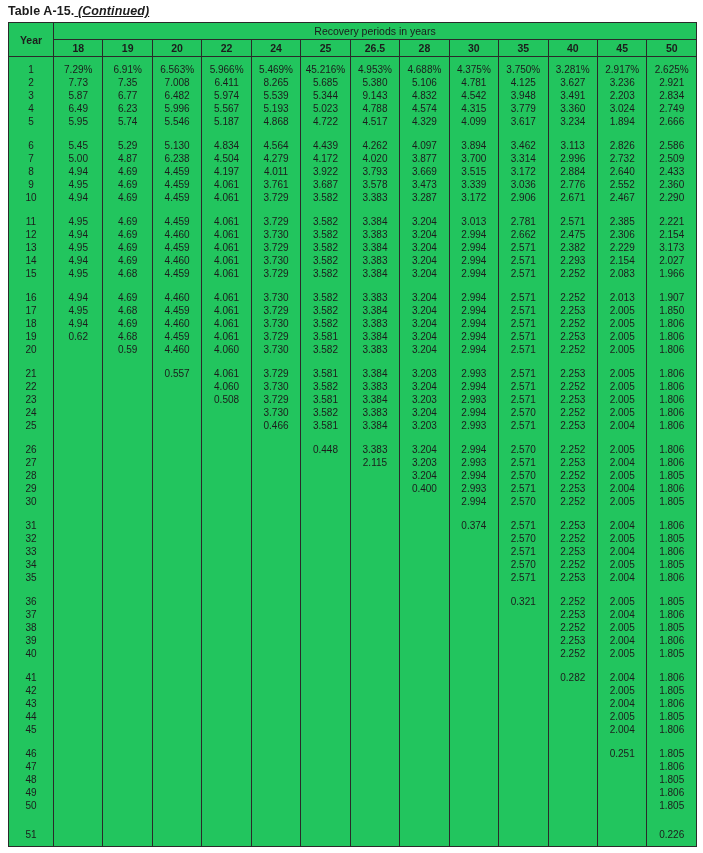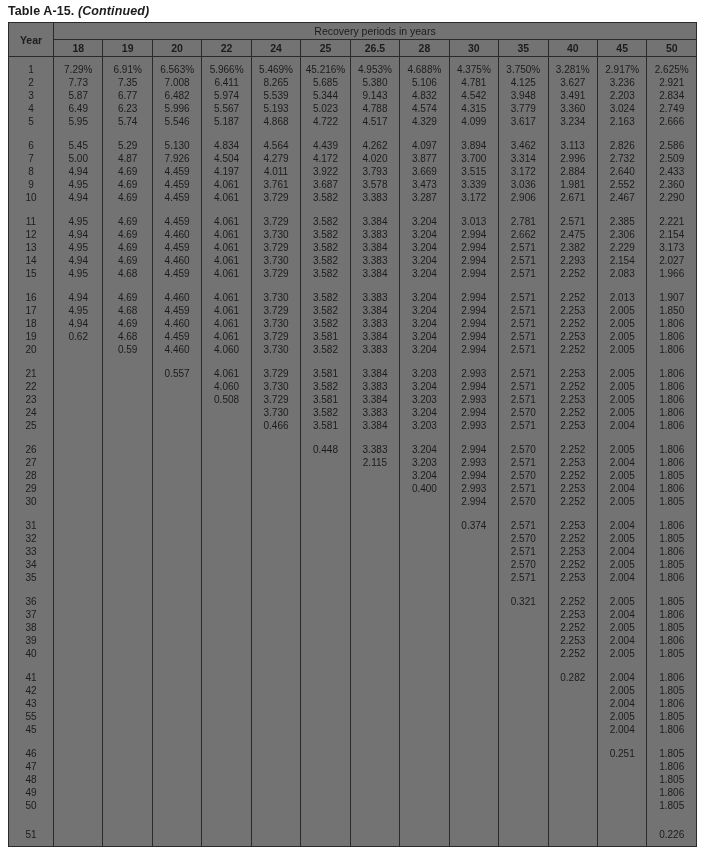--- a/index.html
+++ b/index.html
@@ -11,27 +11,27 @@
     color: #1c1c1c;
     overflow: hidden;
   }
   .page { padding: 3px 6px 0 8px; }
   .title {
     font-size: 12.5px;
     font-weight: bold;
     margin: 1px 0 4px 0;
     letter-spacing: 0.1px;
   }
-  .title .continued { font-style: italic; }
+  .title .continued { font-style: italic; text-decoration: underline; }
   table.a15 {
     border-collapse: collapse;
     table-layout: fixed;
     width: 689px;
     border: 1.5px solid #2a2a2a;
-    background: #737373;
+    background: #22c55e;
   }
   col.c-year { width: 45px; }
   th, td {
     border-left: 1px solid #2a2a2a;
     padding: 0;
     text-align: center;
     overflow: hidden;
     white-space: nowrap;
   }
   th.year-h {
@@ -194,21 +194,21 @@
           <td class="val">5.74</td>
           <td class="val">5.546</td>
           <td class="val">5.187</td>
           <td class="val">4.868</td>
           <td class="val">4.722</td>
           <td class="val">4.517</td>
           <td class="val">4.329</td>
           <td class="val">4.099</td>
           <td class="val">3.617</td>
           <td class="val">3.234</td>
-          <td class="val">2.163</td>
+          <td class="val">1.894</td>
           <td class="val">2.666</td>
         </tr>
         <tr class="spacer">
           <td></td>
           <td></td>
           <td></td>
           <td></td>
           <td></td>
           <td></td>
           <td></td>
@@ -233,21 +233,21 @@
           <td class="val">3.894</td>
           <td class="val">3.462</td>
           <td class="val">3.113</td>
           <td class="val">2.826</td>
           <td class="val">2.586</td>
         </tr>
         <tr>
           <td class="year">7</td>
           <td class="val">5.00</td>
           <td class="val">4.87</td>
-          <td class="val">7.926</td>
+          <td class="val">6.238</td>
           <td class="val">4.504</td>
           <td class="val">4.279</td>
           <td class="val">4.172</td>
           <td class="val">4.020</td>
           <td class="val">3.877</td>
           <td class="val">3.700</td>
           <td class="val">3.314</td>
           <td class="val">2.996</td>
           <td class="val">2.732</td>
           <td class="val">2.509</td>
@@ -273,21 +273,21 @@
           <td class="val">4.95</td>
           <td class="val">4.69</td>
           <td class="val">4.459</td>
           <td class="val">4.061</td>
           <td class="val">3.761</td>
           <td class="val">3.687</td>
           <td class="val">3.578</td>
           <td class="val">3.473</td>
           <td class="val">3.339</td>
           <td class="val">3.036</td>
-          <td class="val">1.981</td>
+          <td class="val">2.776</td>
           <td class="val">2.552</td>
           <td class="val">2.360</td>
         </tr>
         <tr>
           <td class="year">10</td>
           <td class="val">4.94</td>
           <td class="val">4.69</td>
           <td class="val">4.459</td>
           <td class="val">4.061</td>
           <td class="val">3.729</td>
@@ -934,21 +934,21 @@
           <td class="val"></td>
           <td class="val"></td>
           <td class="val"></td>
           <td class="val"></td>
           <td class="val"></td>
           <td class="val"></td>
           <td class="val">2.004</td>
           <td class="val">1.806</td>
         </tr>
         <tr>
-          <td class="year">55</td>
+          <td class="year">44</td>
           <td class="val"></td>
           <td class="val"></td>
           <td class="val"></td>
           <td class="val"></td>
           <td class="val"></td>
           <td class="val"></td>
           <td class="val"></td>
           <td class="val"></td>
           <td class="val"></td>
           <td class="val"></td>

